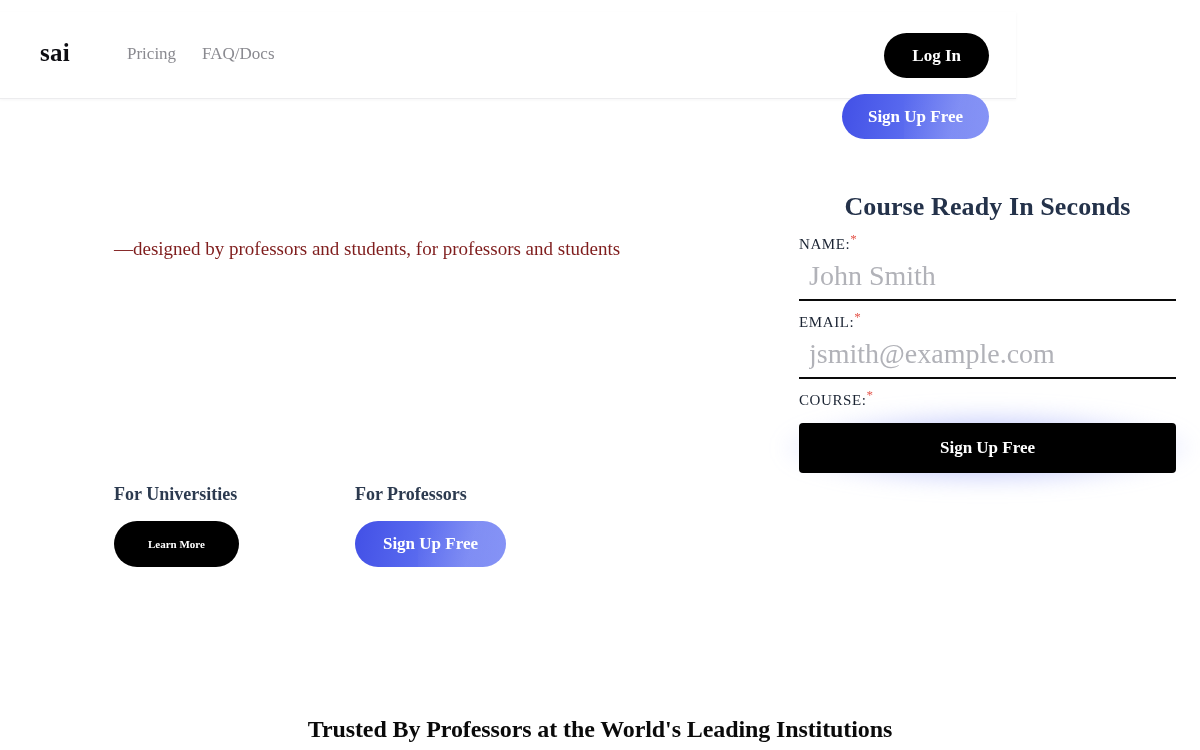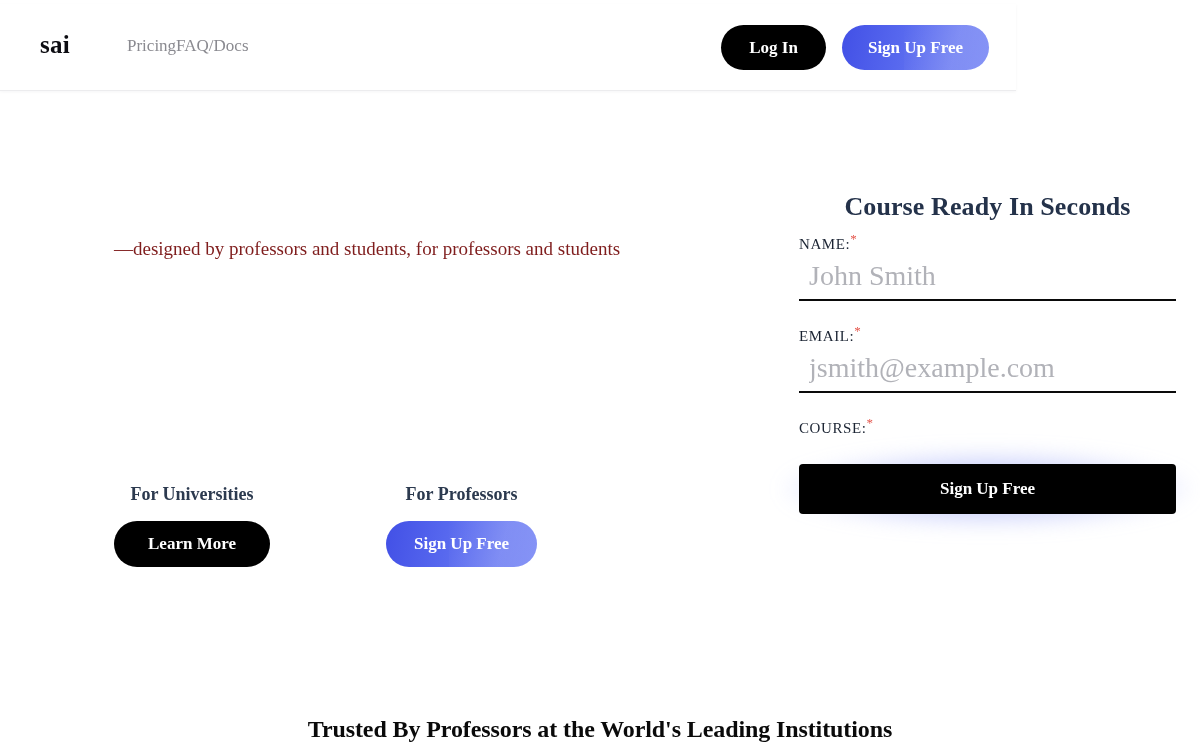--- a/index.html
+++ b/index.html
@@ -20,21 +20,21 @@
   .page {
     position: relative;
     width: 1200px;
     height: 750px;
     background: #ffffff;
   }
 
   
   .header {
     position: absolute;
-    top: 4px; left: 0;
+    top: 12px; left: 0;
     width: 1016px;
     height: 87px;
     background: #ffffff;
     border-bottom: 1px solid #ececee;
     box-shadow: 0 1px 3px rgba(16, 20, 40, 0.045);
     display: flex;
     align-items: center;
     z-index: 20;
     text-decoration: underline;
   }
@@ -49,38 +49,40 @@
     color: #0d0d12;
     letter-spacing: 0.2px;
     line-height: 1;
   }
 
   .nav-links {
     position: absolute;
     left: 127px;
     top: 31px;
     display: flex;
+    gap: 26px;
   }
 
   .nav-link {
     font-family: "Liberation Serif", "DejaVu Serif", serif;
     font-size: 17px;
     color: #8a8a90;
     text-decoration: none;
     line-height: 1.3;
     white-space: nowrap;
   }
 
   .header-actions {
     position: absolute;
     right: 27px;
     top: 21px;
     display: flex;
     align-items: flex-end;
     gap: 16px;
+    flex-direction: column;
   }
 
   .btn {
     border: none;
     cursor: pointer;
     font-family: "Liberation Serif", "DejaVu Serif", serif;
     font-weight: bold;
     white-space: nowrap;
     display: inline-flex;
     align-items: center;
@@ -156,36 +158,36 @@
     left: 114px;
     top: 484px;
     display: flex;
     align-items: flex-start;
     gap: 116px;
   }
 
   .cta-group {
     display: flex;
     flex-direction: column;
-    align-items: center;
+    align-items: flex-start;
   }
 
   .cta-label {
     font-family: "Liberation Serif", "DejaVu Serif", serif;
     font-size: 18px;
     font-weight: bold;
     color: #2c3a4f;
     margin-bottom: 16px;
     white-space: nowrap;
   }
 
   .btn-learn {
     background: #000000;
     color: #ffffff;
-    font-size: 17px;
+    font-size: 11px;
     height: 46px;
     padding: 0 34px;
     border-radius: 23px;
   }
 
   .btn-hero-blue {
     font-size: 17px;
     height: 46px;
     padding: 0 28px;
     border-radius: 23px;
@@ -203,21 +205,21 @@
     font-family: "Liberation Serif", "DejaVu Serif", serif;
     font-size: 26px;
     font-weight: bold;
     color: #24324a;
     text-align: center;
     letter-spacing: 0.1px;
     margin-bottom: 14px;
     white-space: nowrap;
   }
 
-  .field { margin-bottom: 27px; }
+  .field { margin-bottom: 13px; }
 
   .field-label {
     font-family: "Liberation Serif", "DejaVu Serif", serif;
     font-size: 15px;
     font-weight: normal;
     color: #1b2433;
     letter-spacing: 0.6px;
     display: block;
     margin-bottom: 4px;
   }

